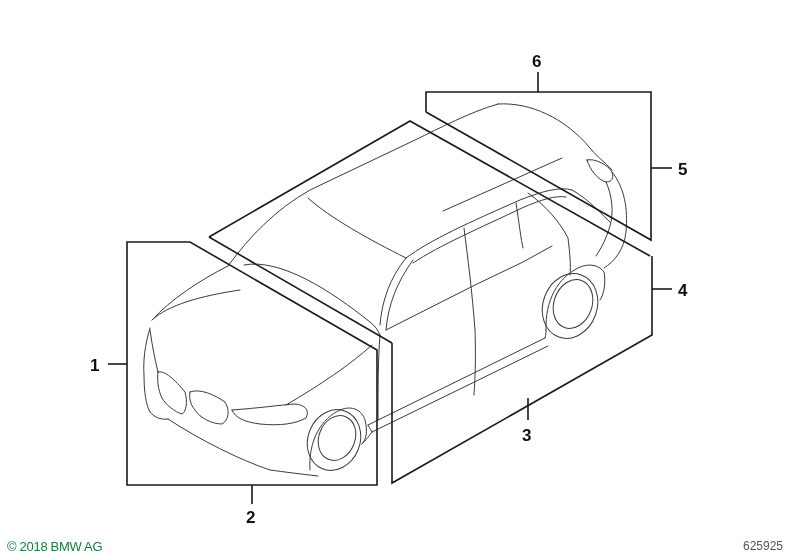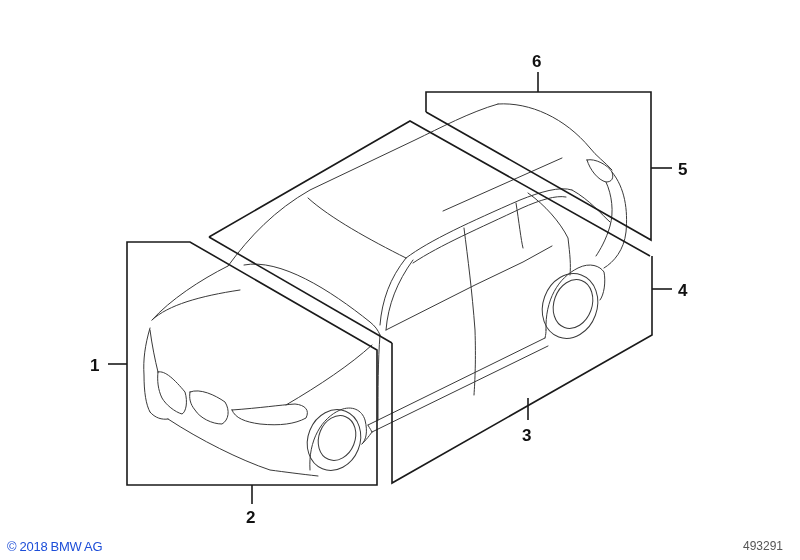--- a/index.html
+++ b/index.html
@@ -3,21 +3,21 @@
   <meta charset="utf-8">
   <style>
     html, body { margin: 0; padding: 0; background: #ffffff; }
     body { width: 800px; height: 560px; position: relative; overflow: hidden;
            font-family: "Liberation Sans", sans-serif; }
     #diagram { position: absolute; left: 0; top: 0; width: 800px; height: 560px; }
     .frame { fill: none; stroke: #1a1a1a; stroke-width: 1.6; stroke-linejoin: miter; }
     .car { fill: none; stroke: #3a3a3a; stroke-width: 1; stroke-linecap: round; stroke-linejoin: round; }
     .leader { stroke: #1a1a1a; stroke-width: 1.6; fill: none; }
     .callout { font-family: "Liberation Sans", sans-serif; font-weight: bold; font-size: 17px; fill: #111; }
-    .copyright { position: absolute; left: 7px; top: 539px; font-size: 13px; color: #1d4ed8;
+    .copyright { position: absolute; left: 7px; top: 539px; font-size: 13px; color: #15803d;
                  font-family: "Liberation Sans", sans-serif; letter-spacing: -0.3px; text-align: right; }
     .diagram-id { position: absolute; right: 17px; top: 539px; font-size: 12px; color: #555;
                   font-family: "Liberation Sans", sans-serif; }
   </style>
 </head>
 <body>
 
 <svg id="diagram" viewBox="0 0 800 560" xmlns="http://www.w3.org/2000/svg">
 
   <g class="car">
@@ -103,13 +103,13 @@
 
   <text class="callout" x="90" y="371">1</text>
   <text class="callout" x="246" y="523">2</text>
   <text class="callout" x="522" y="441">3</text>
   <text class="callout" x="678" y="296">4</text>
   <text class="callout" x="678" y="175">5</text>
   <text class="callout" x="532" y="67">6</text>
 </svg>
 
 <div class="copyright">© 2018 BMW AG</div>
-<div class="diagram-id">493291</div>
+<div class="diagram-id">625925</div>
 
 </body></html>

